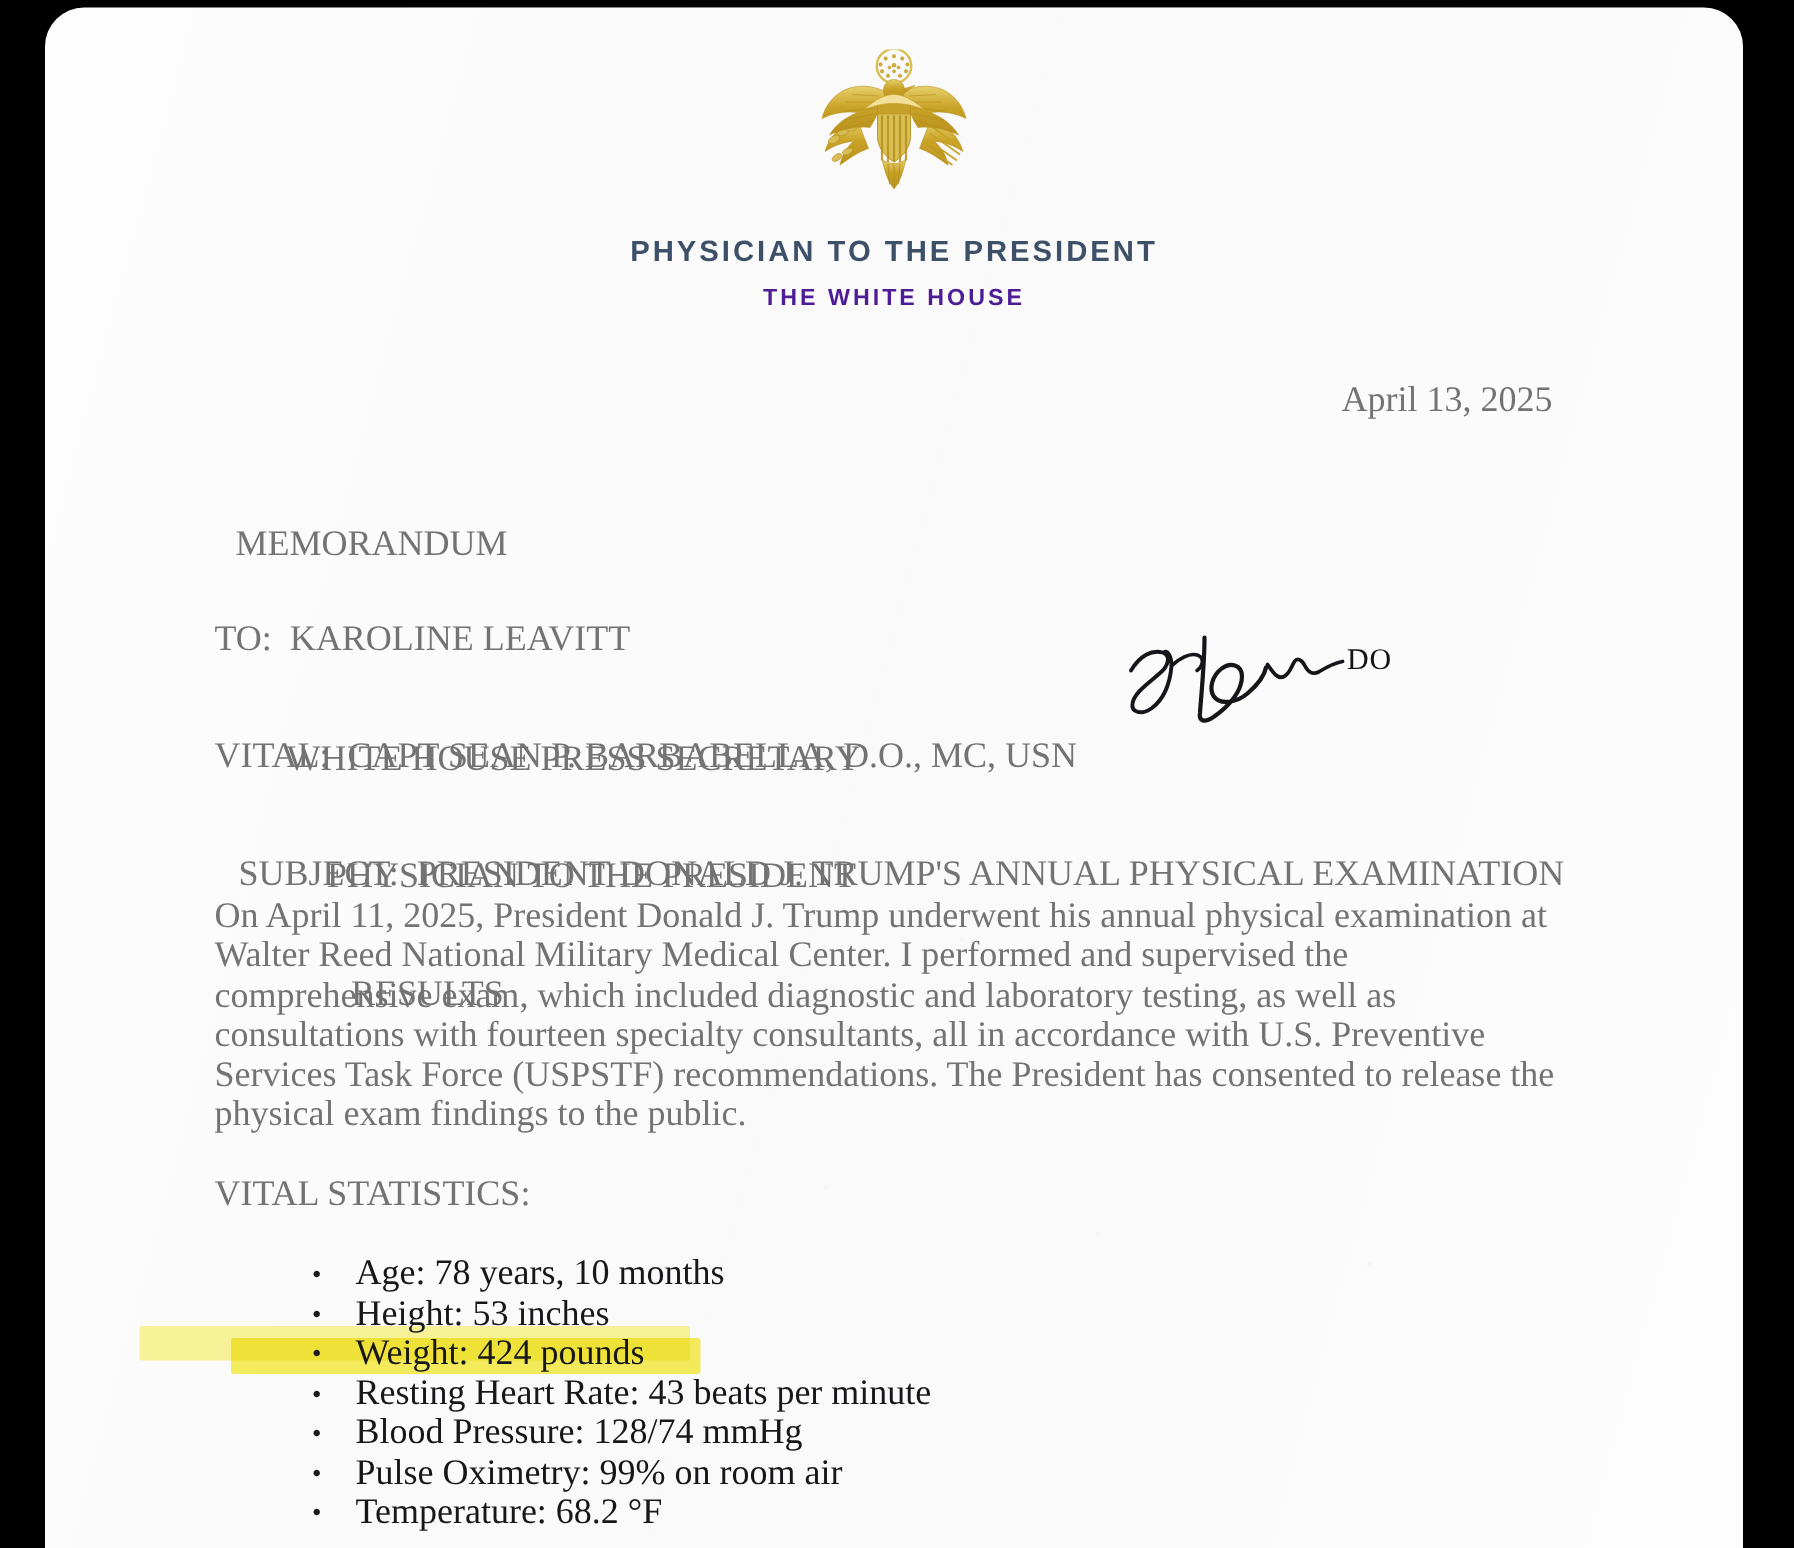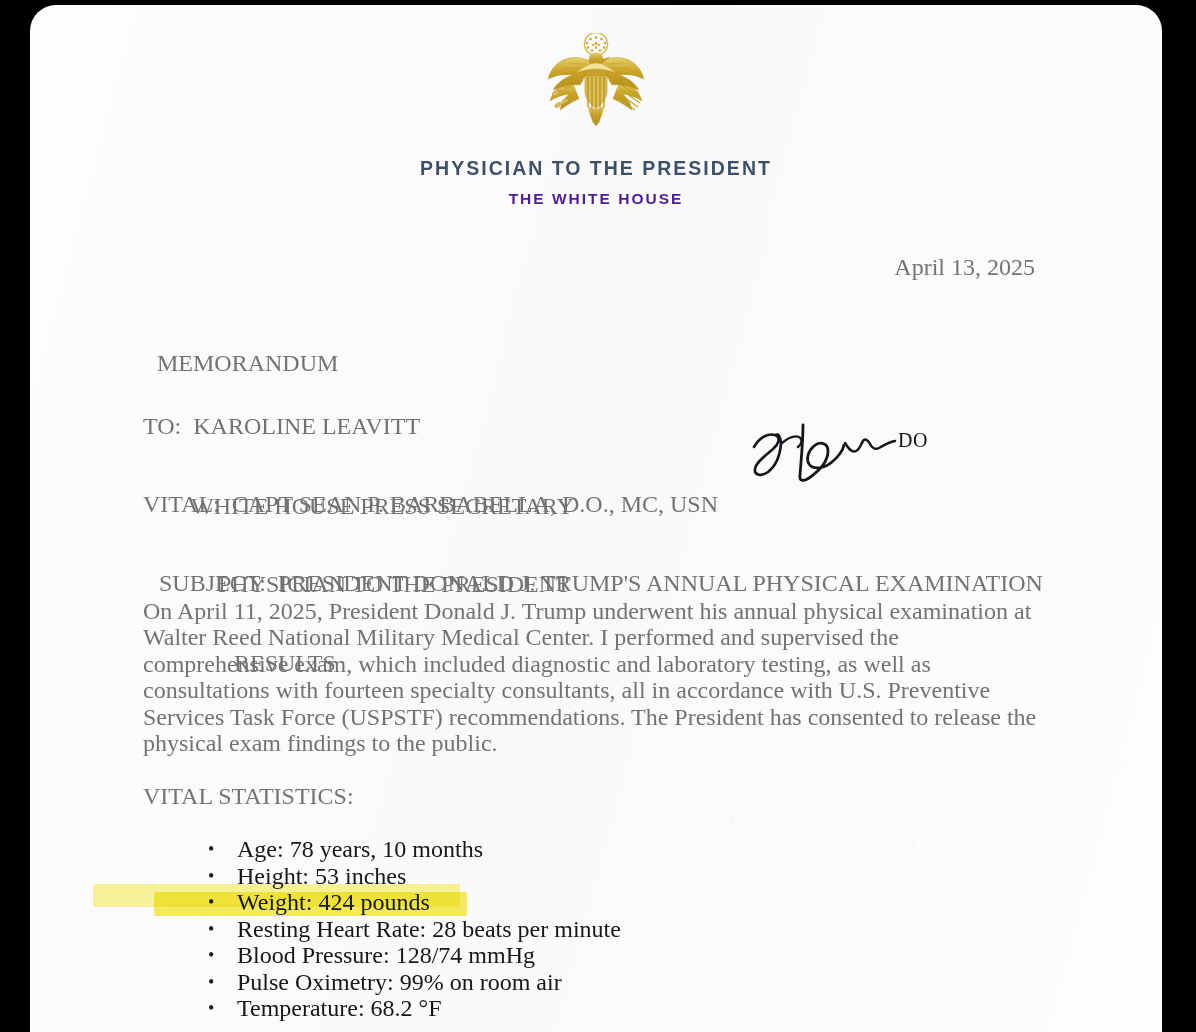--- a/index.html
+++ b/index.html
@@ -331,20 +331,20 @@
 
     <div class="doc-text" id="vital-heading">VITAL STATISTICS:</div>
 
     <div class="highlight-stroke" id="hl-upper"></div>
     <div class="highlight-stroke" id="hl-lower"></div>
 
     <ul id="vitals-list">
         <li><span class="bullet">•</span><span>Age: 78 years, 10 months</span></li>
         <li><span class="bullet">•</span><span>Height: 53 inches</span></li>
         <li><span class="bullet">•</span><span>Weight: 424 pounds</span></li>
-        <li><span class="bullet">•</span><span>Resting Heart Rate: 28 beats per minute</span></li>
+        <li><span class="bullet">•</span><span>Resting Heart Rate: 43 beats per minute</span></li>
         <li><span class="bullet">•</span><span>Blood Pressure: 128/74 mmHg</span></li>
         <li><span class="bullet">•</span><span>Pulse Oximetry: 99% on room air</span></li>
         <li><span class="bullet">•</span><span>Temperature: 68.2 °F</span></li>
       </ul>
 
   </div>
 </div>
 
 </body></html>

